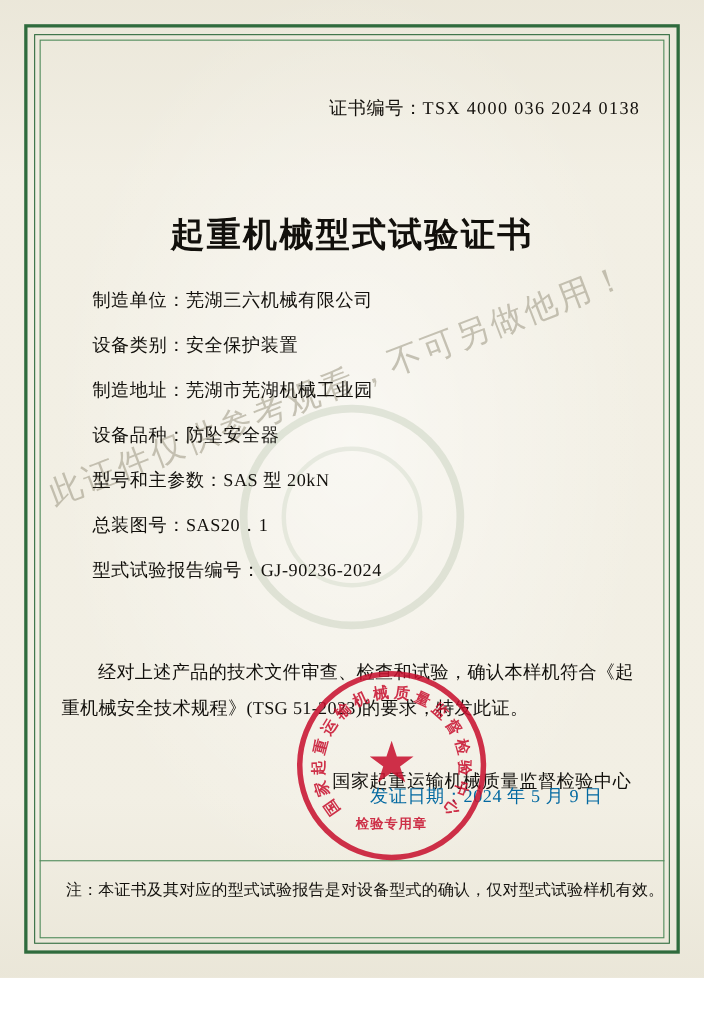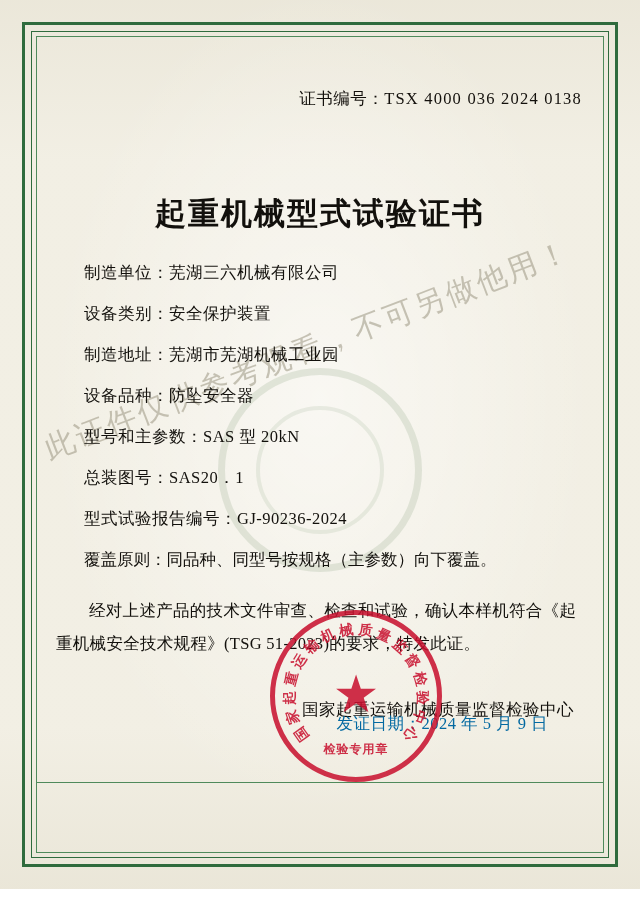--- a/index.html
+++ b/index.html
@@ -314,32 +314,32 @@
       </div>
 
       <div class="field-row">
         <span class="field-label">总装图号：</span><span class="field-value">SAS20．1</span>
       </div>
 
       <div class="field-row">
         <span class="field-label">型式试验报告编号：</span><span class="field-value">GJ-90236-2024</span>
       </div>
 
-      <div class="coverage-row">覆盖原则：同品种、同型号按规格（主参数）向下覆盖。</div>
 
     </div>
 
     <div class="paragraph">经对上述产品的技术文件审查、检查和试验，确认本样机符合《起重机械安全技术规程》(TSG 51-2023)的要求，特发此证。</div>
 
     <div class="issuer">国家起重运输机械质量监督检验中心</div>
 
     <div class="issue-date">
       <span>发证日期：</span><span>2024 年 5 月 9 日</span>
     </div>
 
+    <div class="note">注：本证书及其对应的型式试验报告是对设备型式的确认，仅对型式试验样机有效。</div>
 
   </div>
 
   <div class="diag-watermark">此证件仅供参考观看，不可另做他用！</div>
 
   <div class="seal">
     <div class="ring"></div>
     <div class="star">★</div>
     <div class="seal-text" id="seal-arc">
         <span style="transform: translate(-54.064px, 37.856px) rotate(-125deg) translate(-50%, -50%);">国</span>

